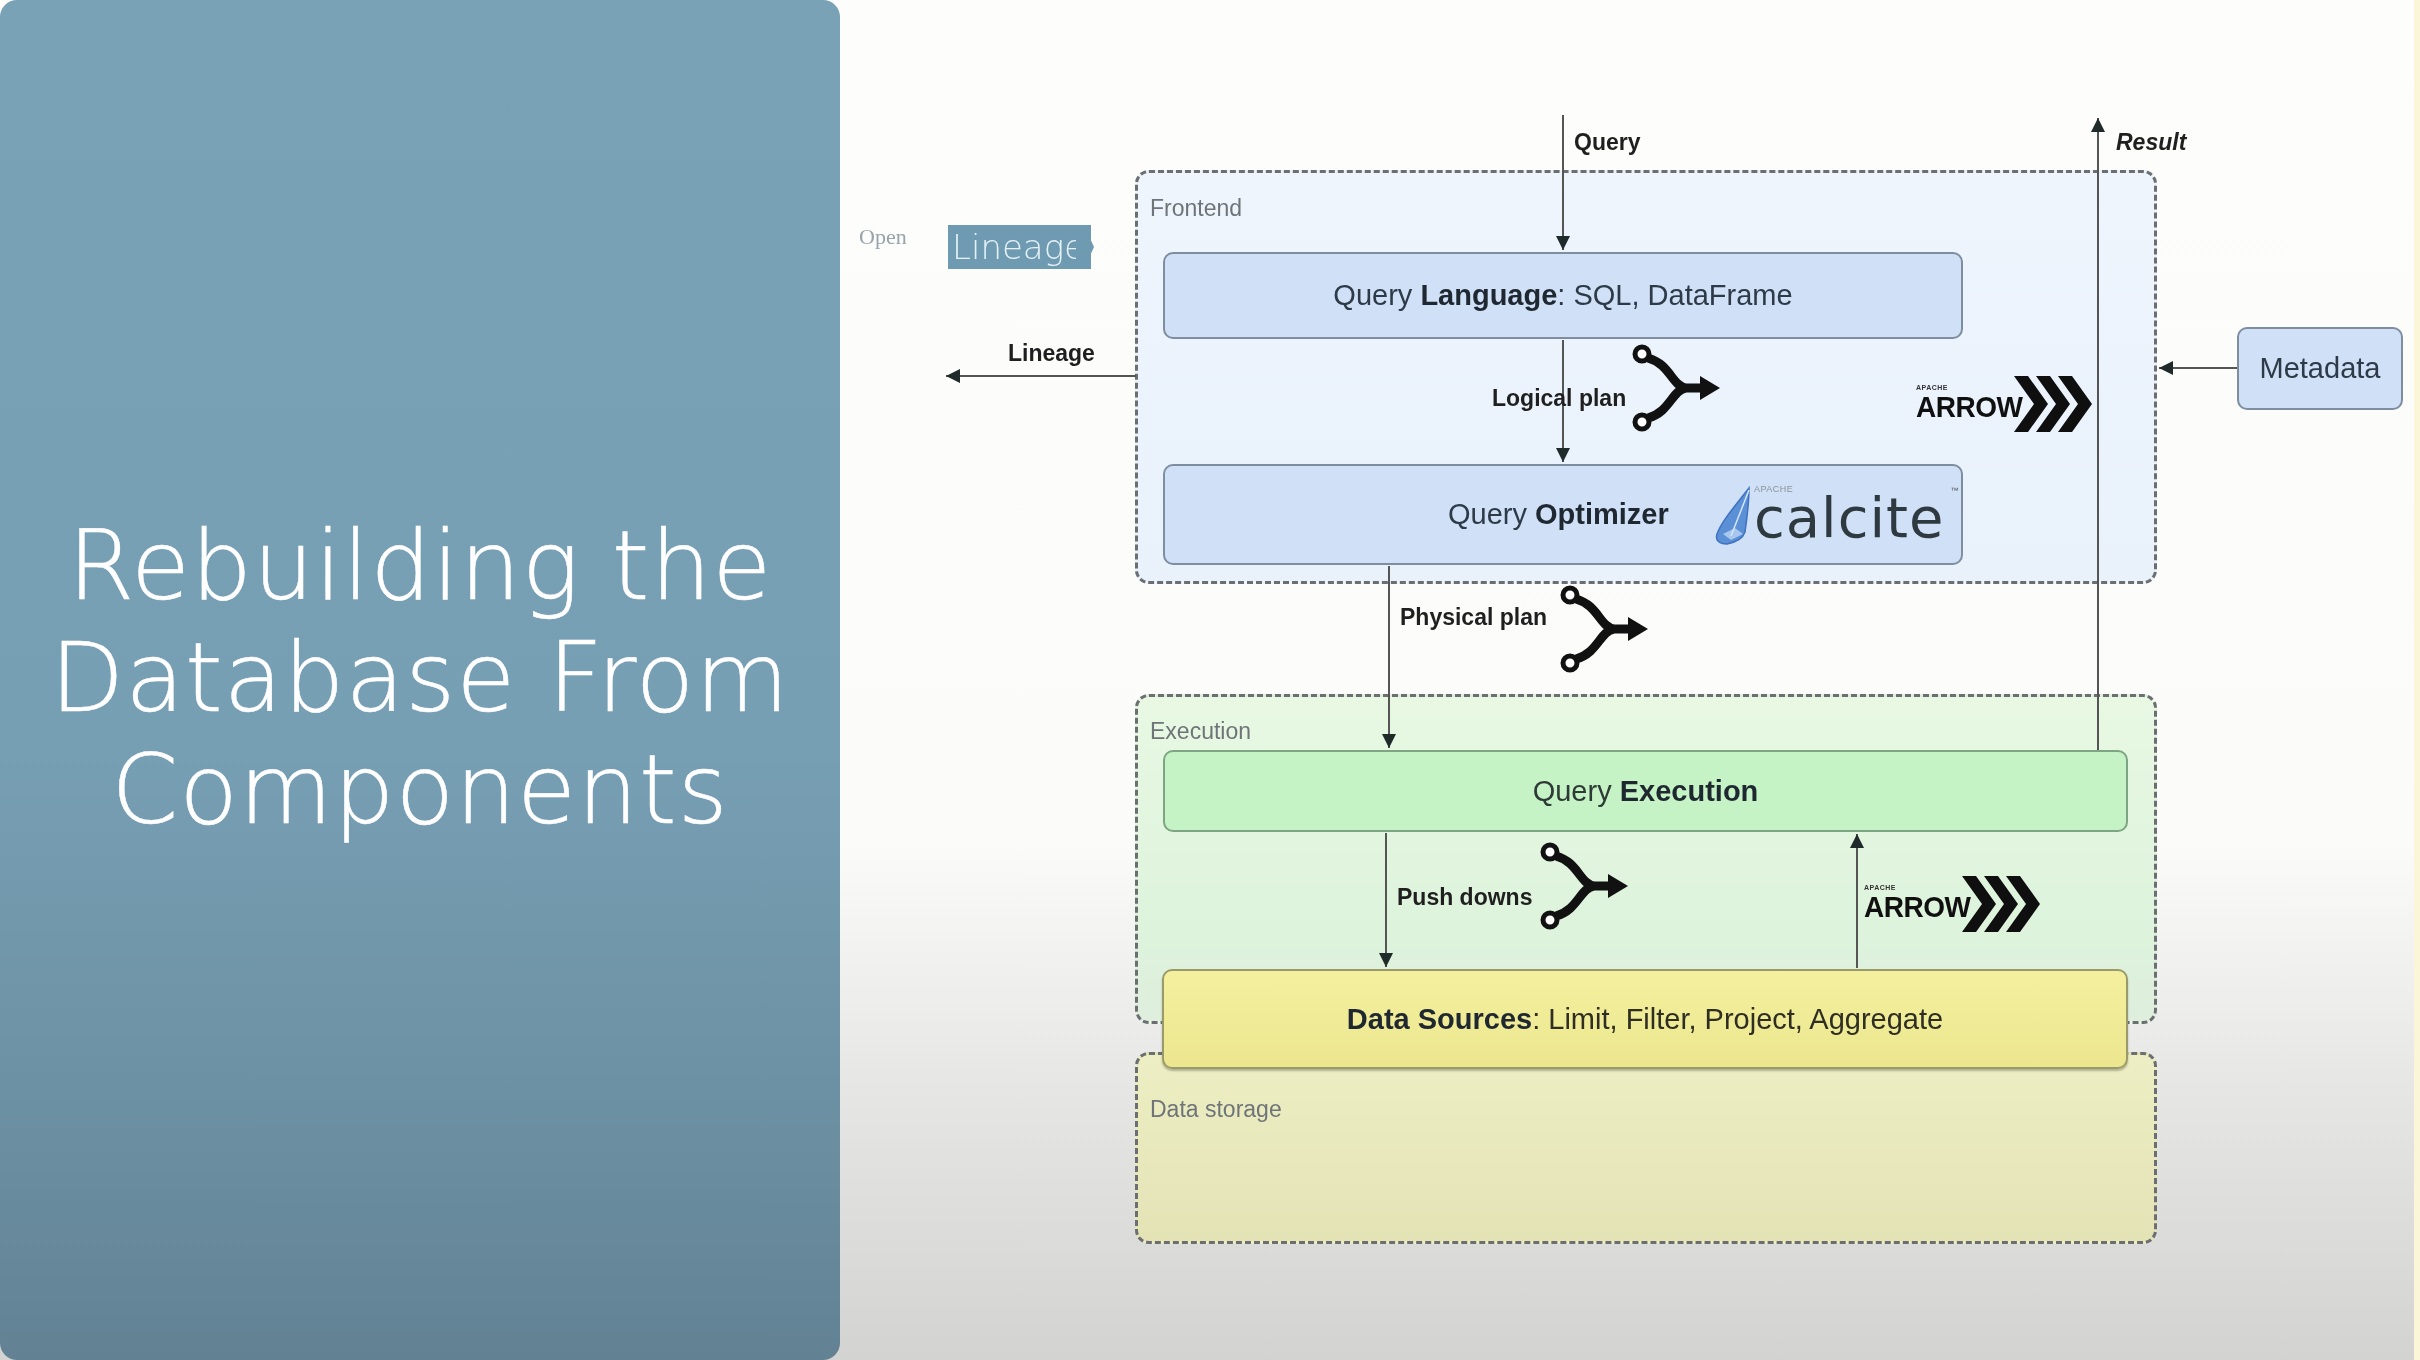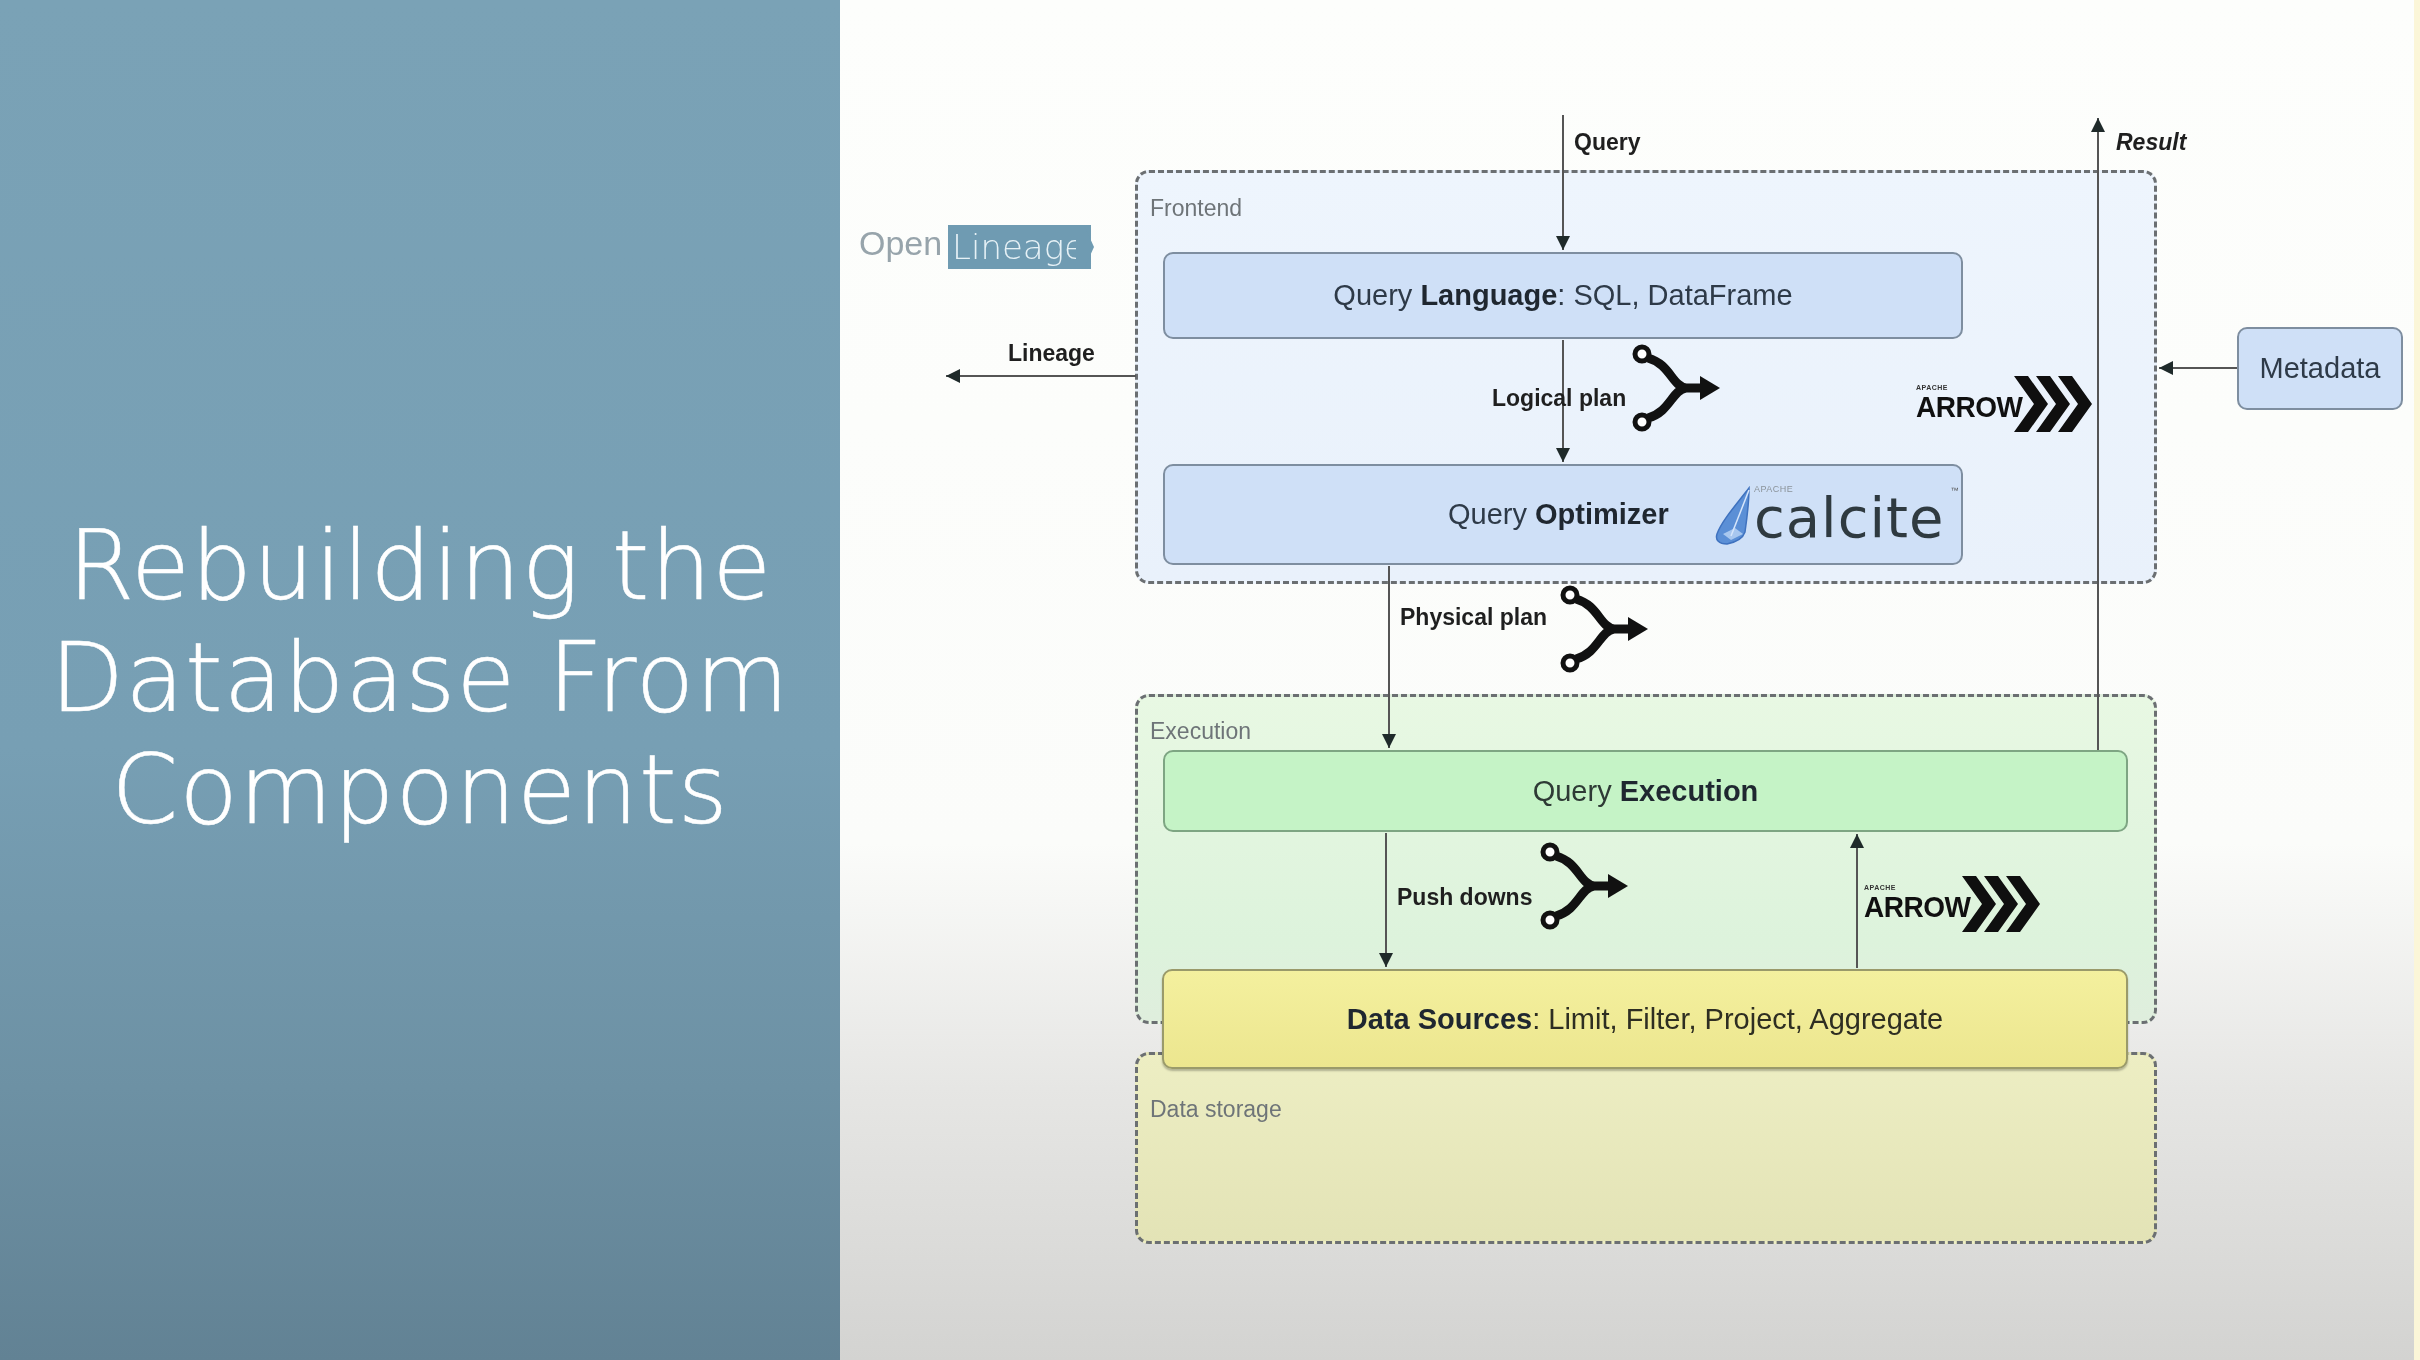--- a/index.html
+++ b/index.html
@@ -4,20 +4,21 @@
   <style>
     html, body { margin: 0; padding: 0; }
     body {
       width: 2420px; height: 1360px; position: relative; overflow: hidden;
       font-family: "Liberation Sans", sans-serif;
       background: linear-gradient(180deg, #fdfefc 0%, #fbfcfa 62%, #e6e6e4 80%, #d3d3d1 100%);
     }
     .left-panel {
       position: absolute; left: 0; top: 0; width: 840px; height: 1360px;
       background: linear-gradient(180deg, #7aa2b6 0%, #779fb4 55%, #6d91a4 80%, #628294 100%);
+      border-radius: 17px;
     }
     .slide-title {
       position: absolute; left: 0; width: 840px; top: 510px;
       color: #ffffff; text-align: center;
       font-family: "DejaVu Sans", sans-serif; font-weight: 200;
       font-size: 96px; line-height: 112px; letter-spacing: 1px;
       -webkit-text-stroke: 0.5px #ffffff;
     }
     .slide-title span { display: block; }
     .right-edge {
@@ -45,21 +46,21 @@
     }
     .node b { font-weight: bold; color: #1f2730; }
     .node-blue { background: #cfe0f7; border: 2px solid #7e8ea0; }
     .node-green { background: #c5f3c6; border: 2px solid #7ea583; color: #2e3a35; }
     .node-yellow { background: linear-gradient(180deg, #f4f09e, #ece68f); border: 2px solid #9a9a6a; color: #2e2e22; box-shadow: 0 2px 2px rgba(0,0,0,0.25); }
     .edge-label {
       position: absolute; font-size: 23px; font-weight: bold; color: #1f1f1f;
       white-space: nowrap;
     }
     svg.overlay { position: absolute; left: 0; top: 0; }
-    .ol-open { position: absolute; font-family: Liberation Sans, sans-serif; font-weight: 200; font-size: 34px; color: #97a4ab; }
+    .ol-open { position: absolute; font-family: Liberation Serif, serif; font-weight: 200; font-size: 22px; color: #97a4ab; }
     .ol-lineage-tag {
       position: absolute; background: #6f9bb2; color: #e6f1f6;
       font-family: "DejaVu Sans", sans-serif; font-weight: 200; font-size: 34px;
       padding: 0 6px 0 4px; line-height: 44px;
     }
     .arrow-logo { position: absolute; display: flex; align-items: flex-end; }
     .arrow-logo .apache { position: absolute; left: 0; top: 0; font-size: 7px; font-weight: bold; color: #333; letter-spacing: 0.5px; }
     .arrow-logo .word { font-size: 28px; font-weight: bold; color: #101010; letter-spacing: -0.5px; transform: scaleY(1.05); }
     .calcite { position: absolute; display: flex; align-items: center; }
     .calcite .apache { position: absolute; left: 48px; top: 2px; font-size: 9px; color: #8b939a; letter-spacing: 0.5px; }

